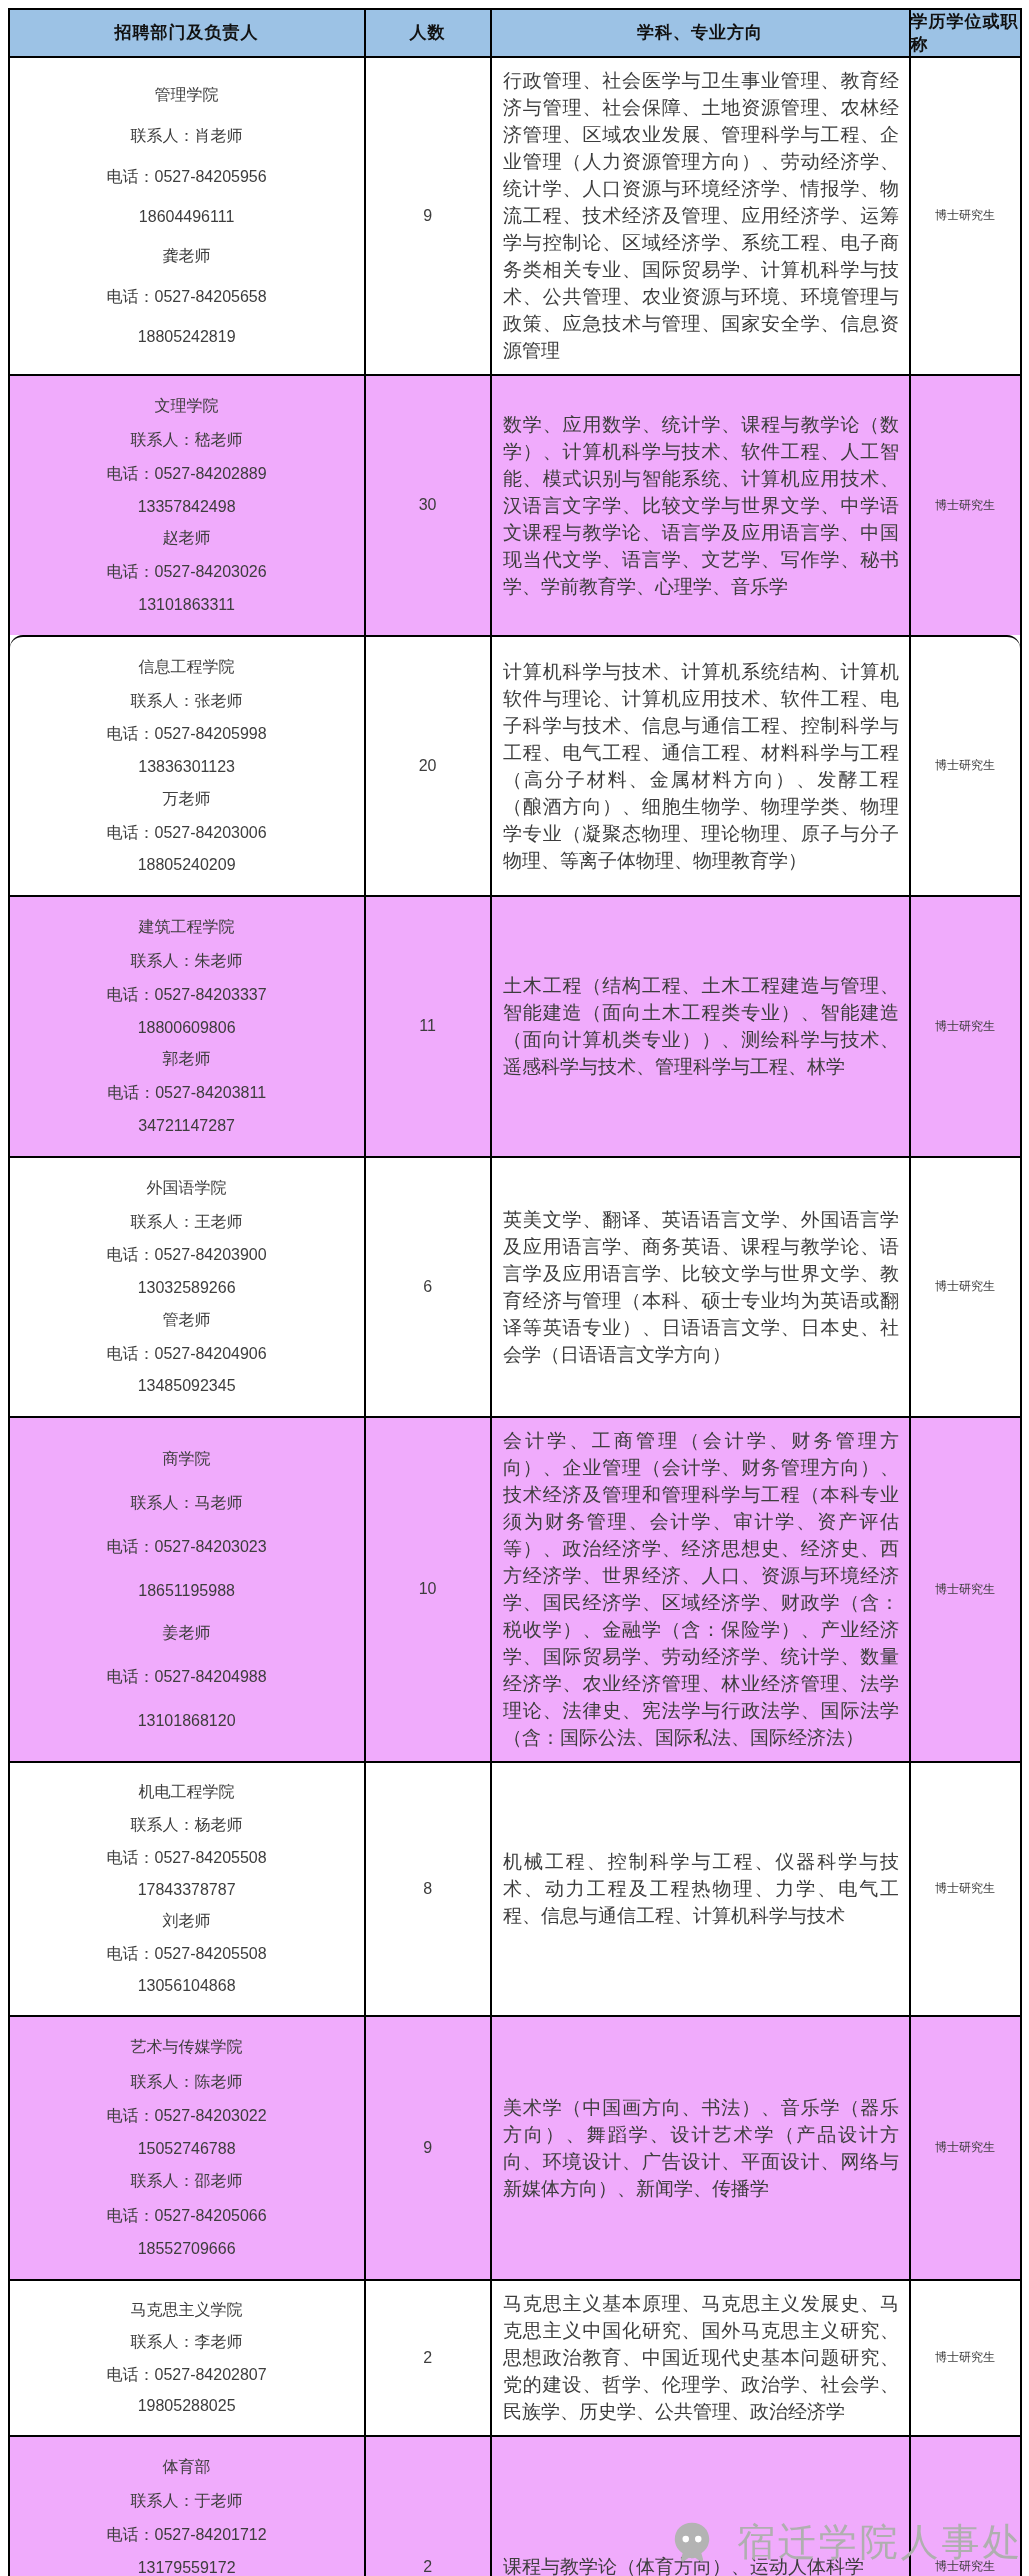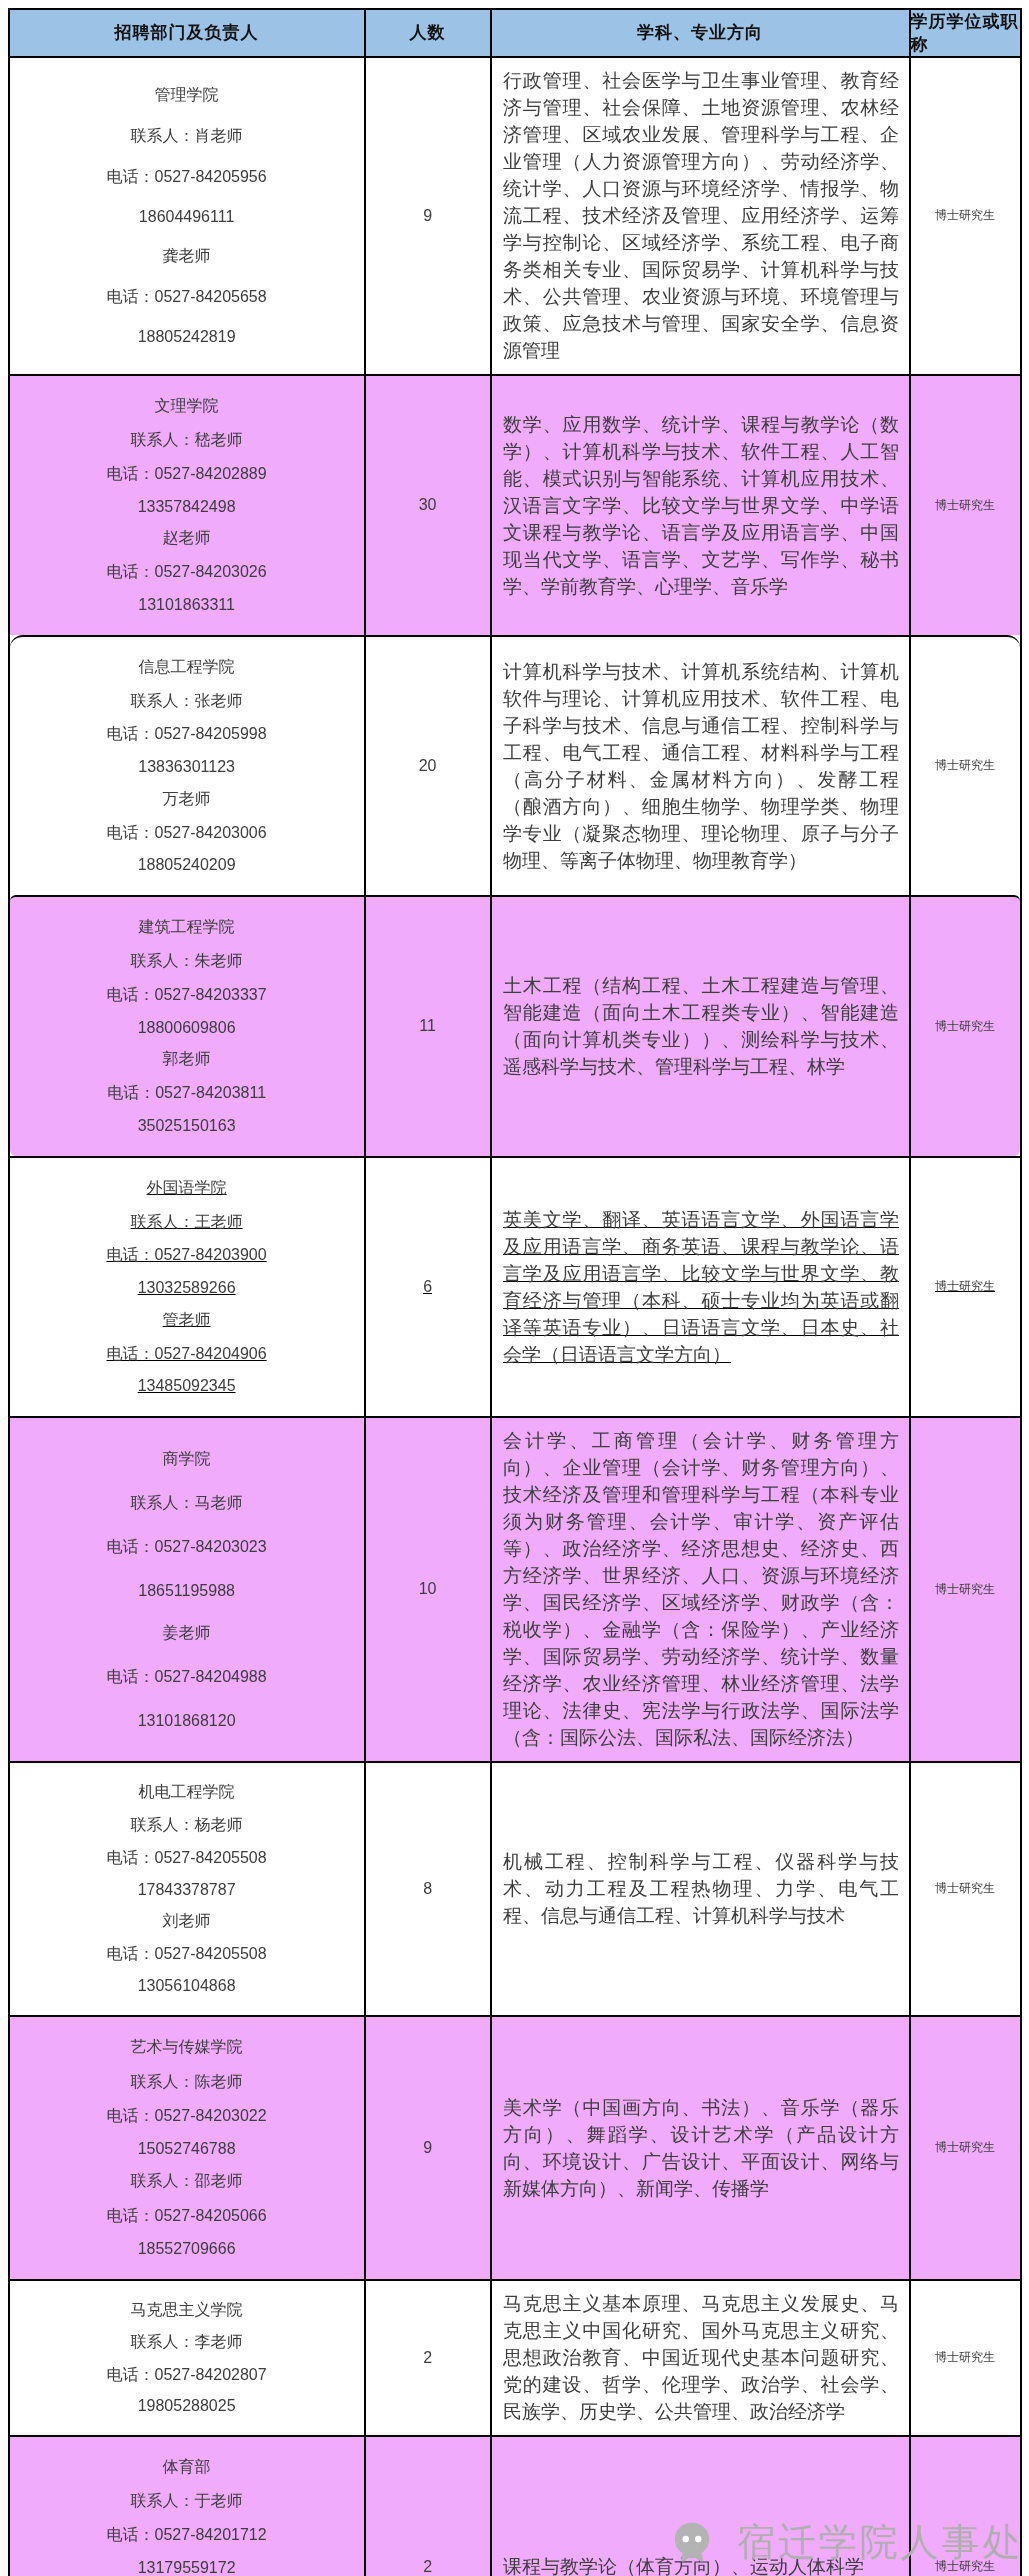--- a/index.html
+++ b/index.html
@@ -21,22 +21,22 @@
   .c3 { width:419px; border-right:2.9px solid #000000; }
   .c4 { flex:1; }
 
   
   .t-header .c { flex-direction:row; font-weight:bold; font-size:17px; color:#111111; letter-spacing:1px; }
 
   
   .t-body .t-row:nth-child(1)  { min-height:264px; }
   .t-body .t-row:nth-child(2)  { min-height:261px; }
   .t-body .t-row:nth-child(3)  { min-height:260px;border-radius:13px; }
-  .t-body .t-row:nth-child(4)  { min-height:261px;border-radius:6px; }
-  .t-body .t-row:nth-child(5)  { min-height:260px;text-decoration:underline; }
+  .t-body .t-row:nth-child(4)  { min-height:261px; }
+  .t-body .t-row:nth-child(5)  { min-height:260px; }
   .t-body .t-row:nth-child(6)  { min-height:289px; }
   .t-body .t-row:nth-child(7)  { min-height:254px; }
   .t-body .t-row:nth-child(8)  { min-height:264px; }
   .t-body .t-row:nth-child(9)  { min-height:149px; }
   .t-body .t-row:nth-child(10) { min-height:262px; }
 
   .dept-cell { justify-content:space-evenly; padding:7.6px 5.7px; }
   .dept-line { font-size:16px; color:#3D3D3D; text-align:center; white-space:nowrap; }
 
   .count-cell { font-size:16px; color:#3D3D3D; }
@@ -117,21 +117,21 @@
       <div class="c c4 degree-cell">博士研究生</div>
     </div>
         <div class="t-row shaded">
       <div class="c c1 dept-cell">
             <div class="dept-line">建筑工程学院</div>
             <div class="dept-line">联系人：朱老师</div>
             <div class="dept-line">电话：0527-84203337</div>
             <div class="dept-line">18800609806</div>
             <div class="dept-line">郭老师</div>
             <div class="dept-line">电话：0527-84203811</div>
-            <div class="dept-line">35025150163</div>
+            <div class="dept-line">34721147287</div>
           </div>
       <div class="c c2 count-cell">11</div>
       <div class="c c3 majors-cell">
         <div class="majors-text">土木工程（结构工程、土木工程建造与管理、智能建造（面向土木工程类专业）、智能建造（面向计算机类专业））、测绘科学与技术、遥感科学与技术、管理科学与工程、林学</div>
       </div>
       <div class="c c4 degree-cell">博士研究生</div>
     </div>
         <div class="t-row">
       <div class="c c1 dept-cell">
             <div class="dept-line">外国语学院</div>

